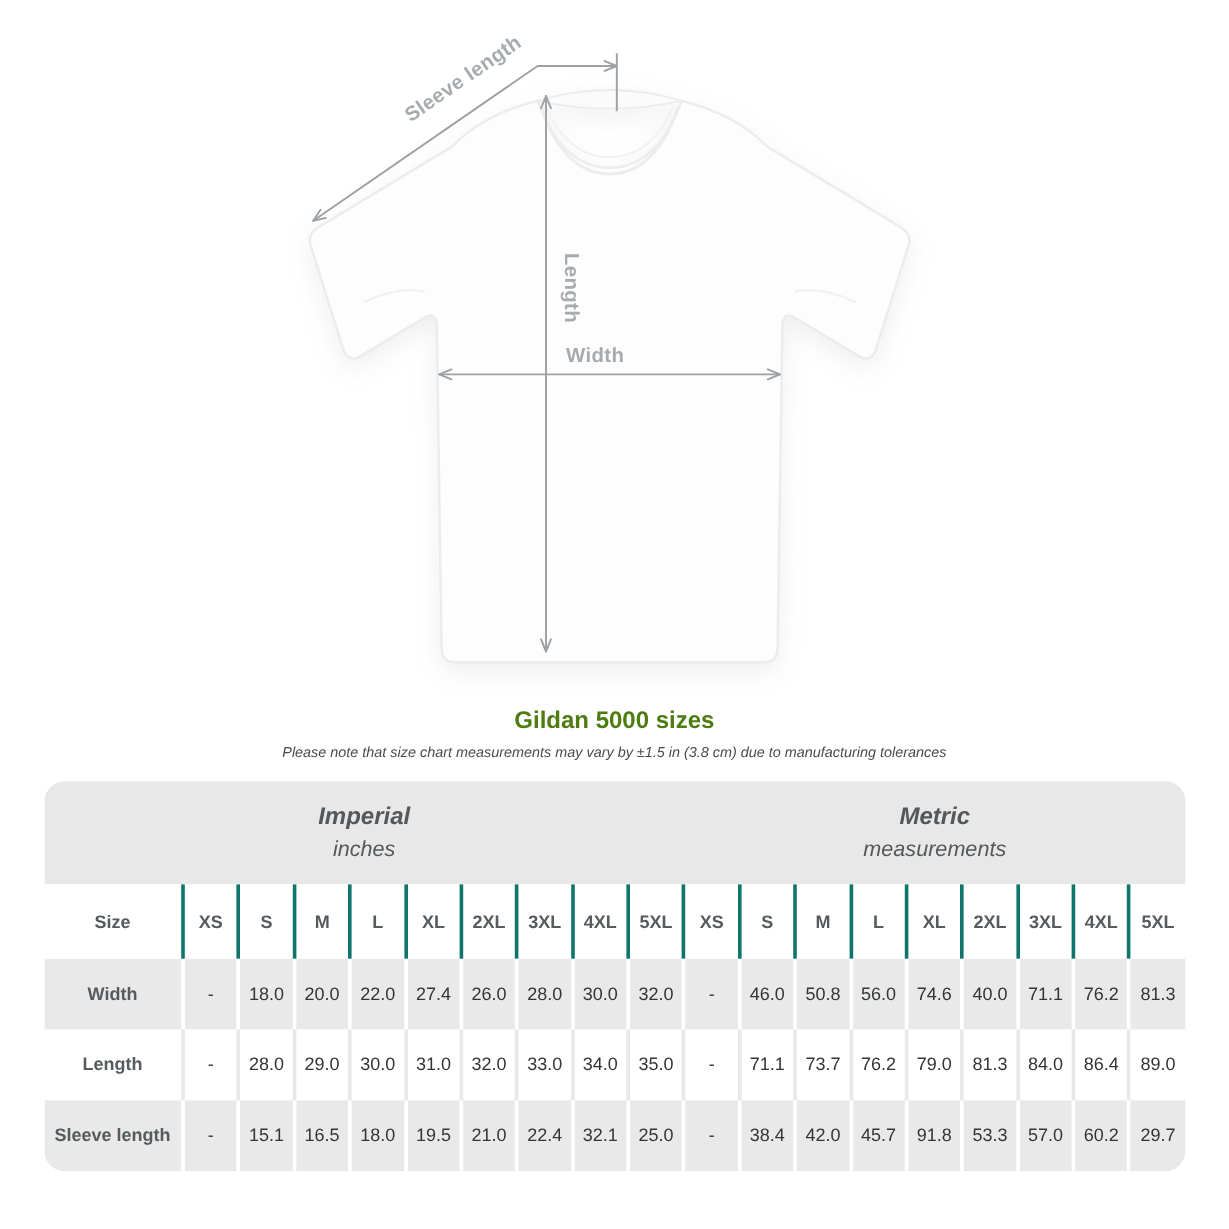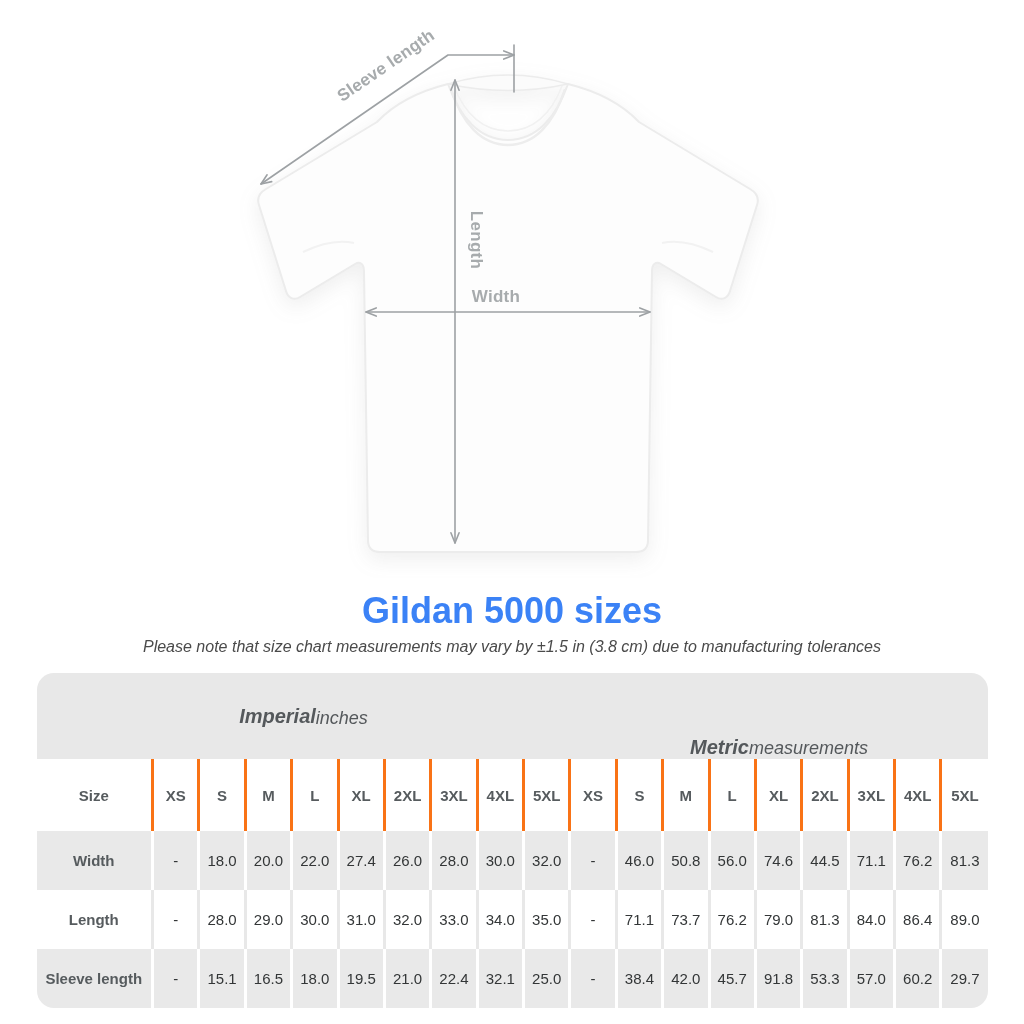--- a/index.html
+++ b/index.html
@@ -7,38 +7,38 @@
     width:1024px;height:1024px;background:#ffffff;
     font-family:"Liberation Sans", sans-serif;
     -webkit-font-smoothing:antialiased;
     overflow:hidden;
   }
   .diagram{position:relative;width:1024px;height:578px;}
   .diagram svg{display:block;}
   .shirt-group{filter:drop-shadow(0 7px 10px rgba(100,100,100,0.10));}
 
   .title-block{text-align:center;margin-top:12px;}
-  .page-title{margin:0;font-size:36px;font-weight:bold;color:#3b82f6;line-height:1.15;}
-  .page-subtitle{margin:7px 0 0;font-size:16px;font-style:italic;color:#4a4a4a;}
+  .page-title{margin:0;font-size:20px;font-weight:bold;color:#4d7c0f;line-height:1.15;}
+  .page-subtitle{margin:7px 0 0;font-size:12px;font-style:italic;color:#4a4a4a;}
 
   .table-wrap{width:951px;margin:17px auto 0;border-radius:17px;overflow:hidden;background:#ffffff;}
   .unit-band{display:flex;height:86px;background:#e8e8e8;}
-  .unit{display:flex;flex-direction:row;align-items:center;justify-content:center;}
+  .unit{display:flex;flex-direction:column;align-items:center;justify-content:center;}
   .unit-imperial{width:56.15%;}
-  .unit-metric{width:43.85%;align-items:flex-end;}
+  .unit-metric{width:43.85%;}
   .unit-name{font-size:20px;font-weight:bold;font-style:italic;color:#54585b;}
   .unit-sub{font-size:18px;font-style:italic;color:#54585b;margin-top:4px;}
 
   table{width:100%;border-collapse:collapse;table-layout:fixed;}
   col.label-col{width:116px;}
-  thead tr{height:72px;background:#ffffff;}
+  thead tr{height:62px;background:#ffffff;}
   tbody tr{height:59px;}
   th,td{text-align:center;vertical-align:middle;padding:0;font-size:15px;}
   thead th{font-weight:bold;color:#565b5e;}
-  thead th + th{border-left:3px solid #f97316;}
+  thead th + th{border-left:3px solid #0f766e;}
   tbody th{font-weight:bold;color:#565b5e;font-size:15px;}
   tbody td{color:#333637;font-weight:normal;font-size:15px;}
   tr.stripe{background:#e9e9e9;}
   tr.stripe th + td, tr.stripe td + td{border-left:3px solid #ffffff;}
   tr.plain{background:#ffffff;}
   tr.plain th + td, tr.plain td + td{border-left:3px solid #e8e8e8;}
 
   .dim-label{fill:#a7abad;font-weight:bold;font-size:17px;letter-spacing:0.3px;}
 </style>
 </head>
@@ -172,21 +172,21 @@
             <td>27.4</td>
             <td>26.0</td>
             <td>28.0</td>
             <td>30.0</td>
             <td>32.0</td>
             <td>-</td>
             <td>46.0</td>
             <td>50.8</td>
             <td>56.0</td>
             <td>74.6</td>
-            <td>44.5</td>
+            <td>40.0</td>
             <td>71.1</td>
             <td>76.2</td>
             <td>81.3</td>
           </tr>
           <tr class="plain">
             <th>Length</th>
             <td>-</td>
             <td>28.0</td>
             <td>29.0</td>
             <td>30.0</td>

